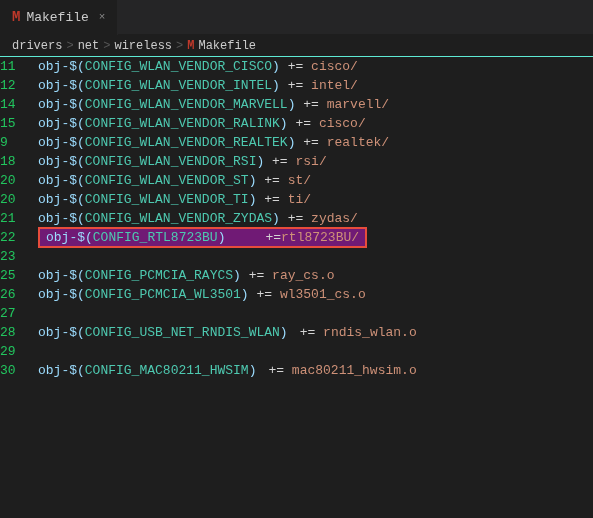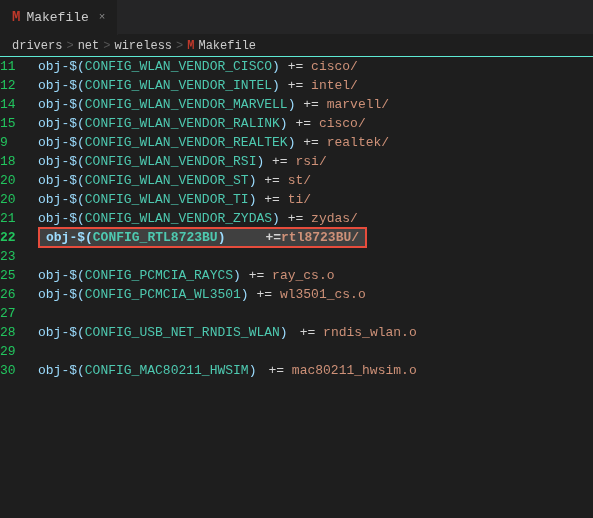--- a/index.html
+++ b/index.html
@@ -85,21 +85,20 @@
       flex-shrink: 0;
     }
     .line-content {
       color: #d4d4d4;
       font-size: 13px;
     }
     
     .line.highlighted {
       background: transparent;
       position: relative;
-      font-weight: bold;
     }
     .line.highlighted .line-content-wrapper {
       border: 2px solid #e74c3c;
       padding: 0 4px;
       background: #1e1e1e;
     }
 
     
     .kw-obj { color: #9cdcfe; }
     .kw-config { color: #4ec9b0; }
@@ -197,21 +196,21 @@
   <div class="line">
     <span class="line-number">21</span>
     <span class="line-content">
       <span class="kw-obj">obj-$(<span class="kw-config">CONFIG_WLAN_VENDOR_ZYDAS</span>)</span><span class="kw-plus"> += </span><span class="kw-path">zydas/</span>
     </span>
   </div>
 
   <div class="line highlighted">
     <span class="line-number">22</span>
     <span class="line-content">
-      <span class="line-content-wrapper" style="border: 2px solid #e74c3c; padding: 1px 6px; background: #404040;">
+      <span class="line-content-wrapper" style="border: 2px solid #e74c3c; padding: 1px 6px; background: #701a75;">
         <span class="kw-obj">obj-$(<span class="kw-config">CONFIG_RTL8723BU</span>)</span>
           <span style="display:inline-block;width:40px;"></span>
           <span class="kw-plus">+= </span>
           <span class="kw-path">rtl8723BU/</span>
       </span>
     </span>
   </div>
 
   <div class="line">
     <span class="line-number">23</span>

